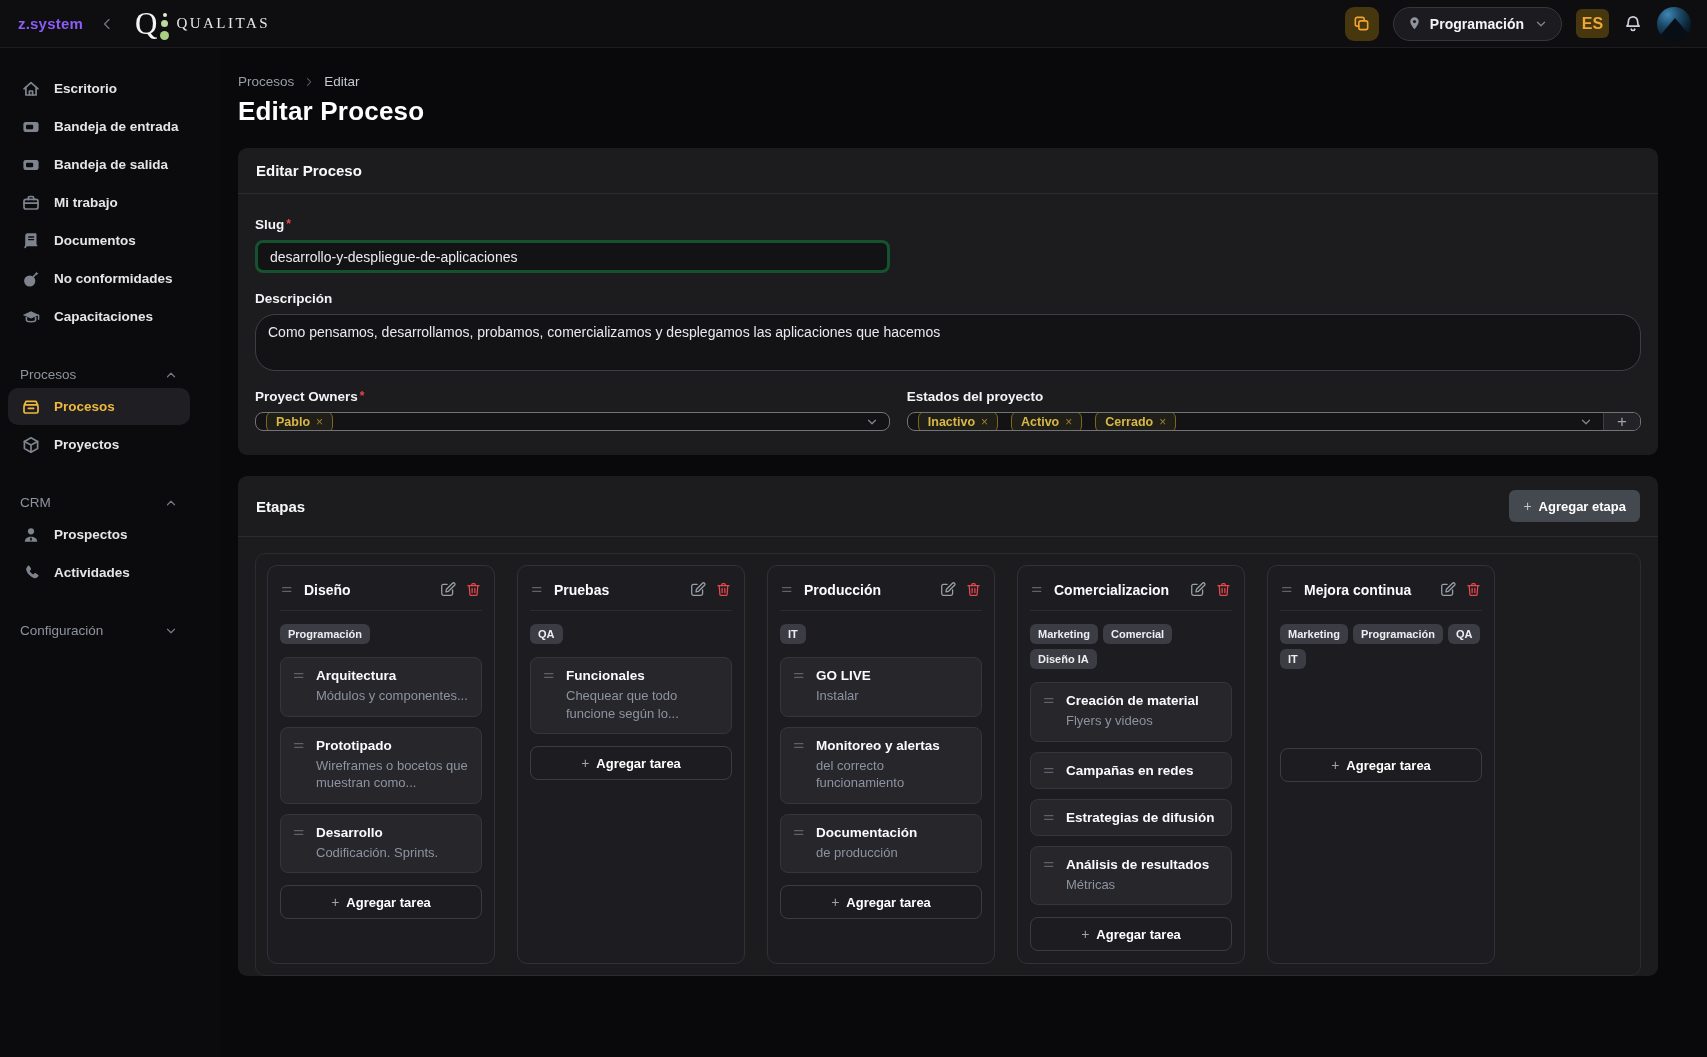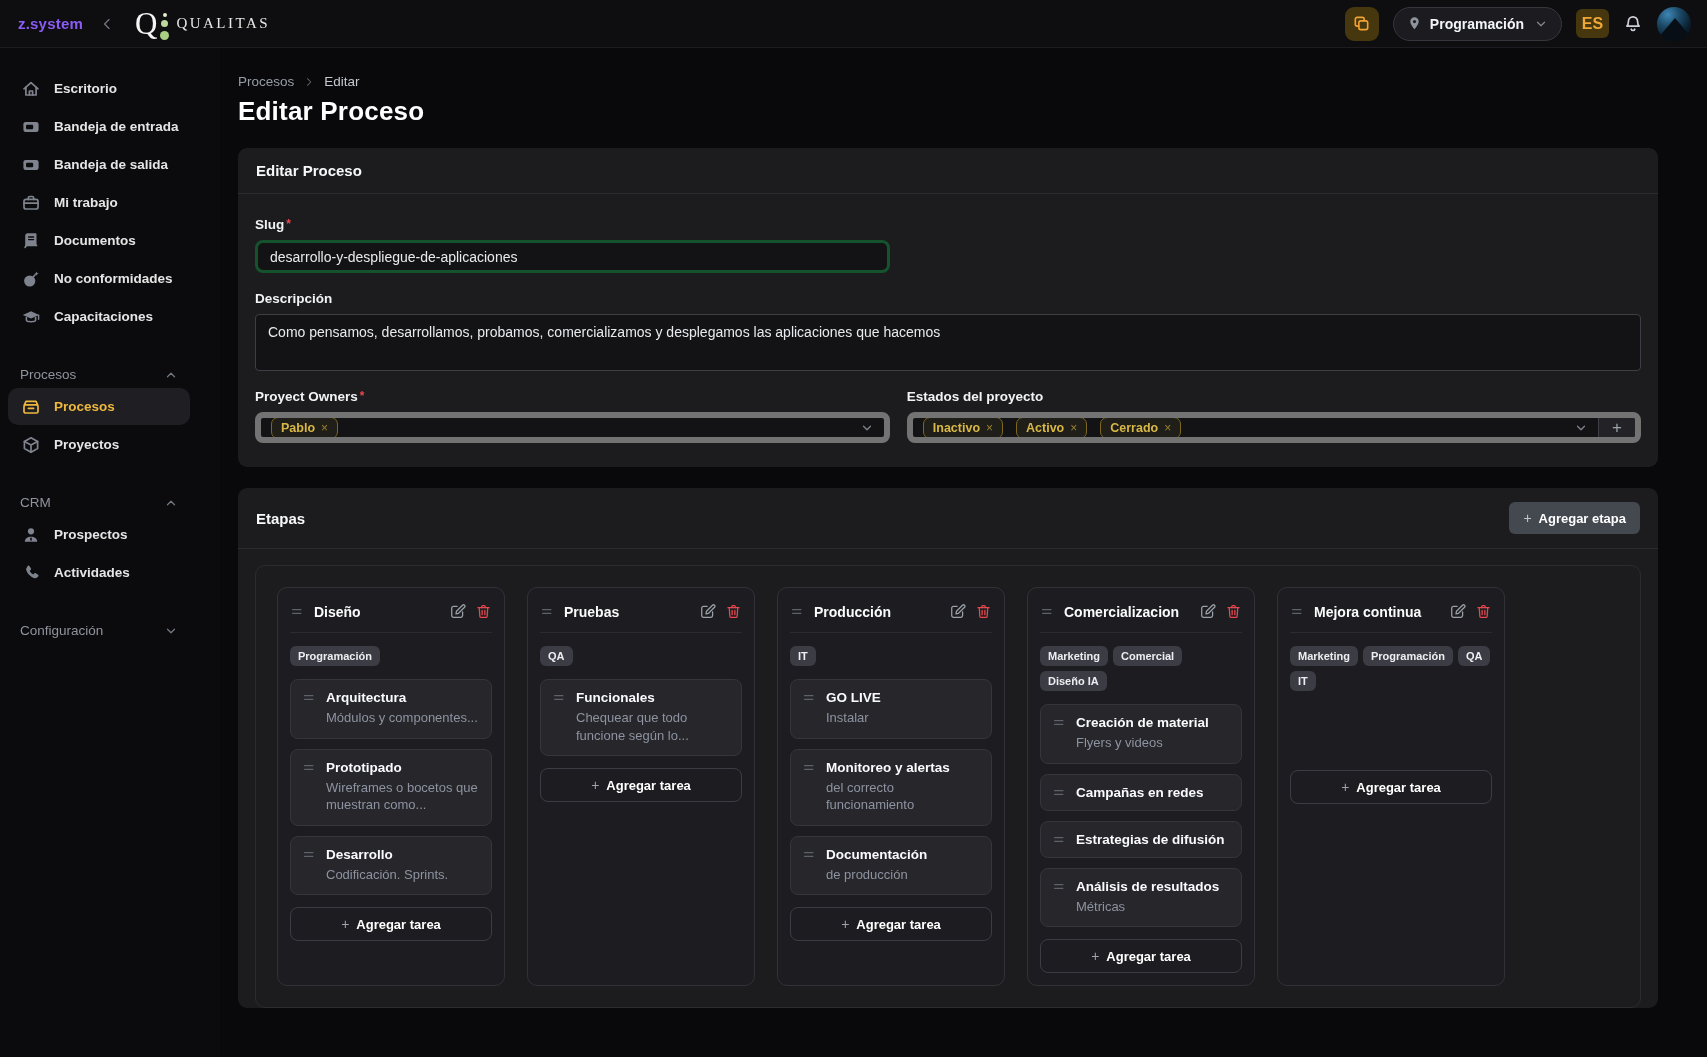--- a/index.html
+++ b/index.html
@@ -65,38 +65,38 @@
   .card-body{padding:21px 17px 24px}
 
   .grid2{display:grid;grid-template-columns:45.8% 1fr;column-gap:17px}
   .fgroup{margin-bottom:16px}
   .flabel{font-size:13.5px;font-weight:700;color:#f2f3f6;margin-bottom:8px;display:inline-block}
   .flabel.req::after{content:"*";color:#e5484d;font-size:12px;margin-left:2px;vertical-align:top}
   .input{height:33px;background:#131316;border:3px solid #14532d;border-radius:8px;
     display:flex;align-items:center;padding:0 12px;font-size:14px;color:#e8eaee;cursor:text}
   .input.focused{border:1.5px solid #df8f2c;background:#141416}
   .caret{display:inline-block;width:1.5px;height:16px;background:#eceef0;margin-left:1px}
-  .textarea{height:57px;background:#131316;border:1px solid #3e3e46;border-radius:4px;
+  .textarea{height:57px;background:#131316;border:1px solid #3e3e46;border-radius:20px;
     padding:8px 12px;font-size:14px;color:#e8eaee;line-height:1.4;cursor:text}
 
-  .select{height:31px;background:#131316;border:6px solid #737373;border-radius:8px;
+  .select{height:19px;background:#131316;border:1px solid #737373;border-radius:8px;
     display:flex;align-items:stretch;overflow:hidden;cursor:pointer}
   .sel-main{flex:1;display:flex;align-items:center;gap:7px;padding:0 10px}
   .sel-chev{margin-left:auto;color:#84888f;display:flex;align-items:center}
   .sel-plus{width:37px;border-left:1px solid #3e3e46;background:#232327;display:flex;
     align-items:center;justify-content:center;color:#9da2ab;font-size:17px;font-weight:400}
   .chip{display:inline-flex;align-items:center;gap:6px;border:1px solid #7d671f;border-radius:7px;
     background:rgba(216,180,60,.07);padding:3px 9px;font-size:12.5px;font-weight:700;color:#d8b846;cursor:default}
   .chip-x{color:#9a8230;font-weight:400;font-size:12px;cursor:pointer}
 
   
   .btn-stage{background:#44484f;border:none;border-radius:6px;color:#fff;font-family:inherit;
     font-size:13px;font-weight:700;padding:8px 14px;display:flex;align-items:center;gap:7px;cursor:pointer}
   .btn-stage .plus{color:#c3c7cd;font-weight:400;font-size:14px}
-  .kwrap{margin:16px 17px 20px;border:1px solid #2b2b30;border-radius:10px;padding:21px;
+  .kwrap{margin:16px 17px 20px;border:1px solid #2b2b30;border-radius:10px;padding:11px;
     display:flex;gap:22px;align-items:stretch;min-height:378px}
   .kcol{width:228px;flex:none;background:#1d1d21;border:1px solid #313138;border-radius:10px;
     padding:12px;display:flex;flex-direction:column}
   .kcol-head{display:flex;align-items:center;gap:9px;padding:3px 0 12px;border-bottom:1px solid #2b2b30;
     margin-bottom:13px}
   .grip{color:#5d626b;display:flex;flex:none;cursor:grab}
   .kcol-title{flex:1;font-size:14px;font-weight:700;color:#fafbfc;white-space:nowrap;overflow:hidden}
   .icon-btn{display:flex;color:#9aa0a8;cursor:pointer;flex:none}
   .icon-btn.danger{color:#e5484d}
   .kcol-tags{display:flex;flex-wrap:wrap;gap:5px;margin-bottom:13px}

